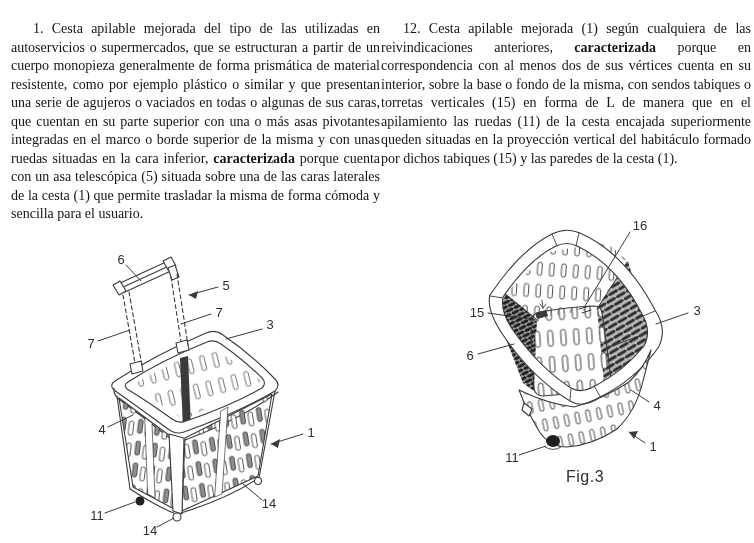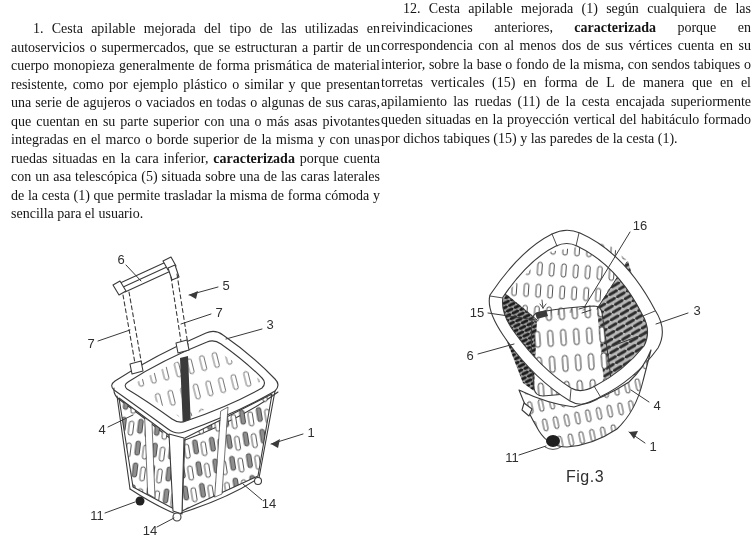--- a/index.html
+++ b/index.html
@@ -14,21 +14,21 @@
   .col{
     position:absolute;
     text-align:justify;
     font-size:14px;
     line-height:18.5px;
     color:#141414;
   }
   .col p{margin:0;text-indent:22px;}
   .col b{font-weight:bold;}
   .col-left{left:3px;top:20px;width:369px;margin-left:8px;}
-  .col-right{left:381px;top:0;width:370px;}
+  .col-right{left:381px;top:20px;width:370px;}
   .fig-svg{position:absolute;left:0;top:0;}
   .ref-num{
     font-family:"Liberation Sans", sans-serif;
     font-size:13px;
     fill:#2f2f2f;
   }
   .fig-caption{
     font-family:"Liberation Sans", sans-serif;
     font-size:16px;
     letter-spacing:0.5px;

